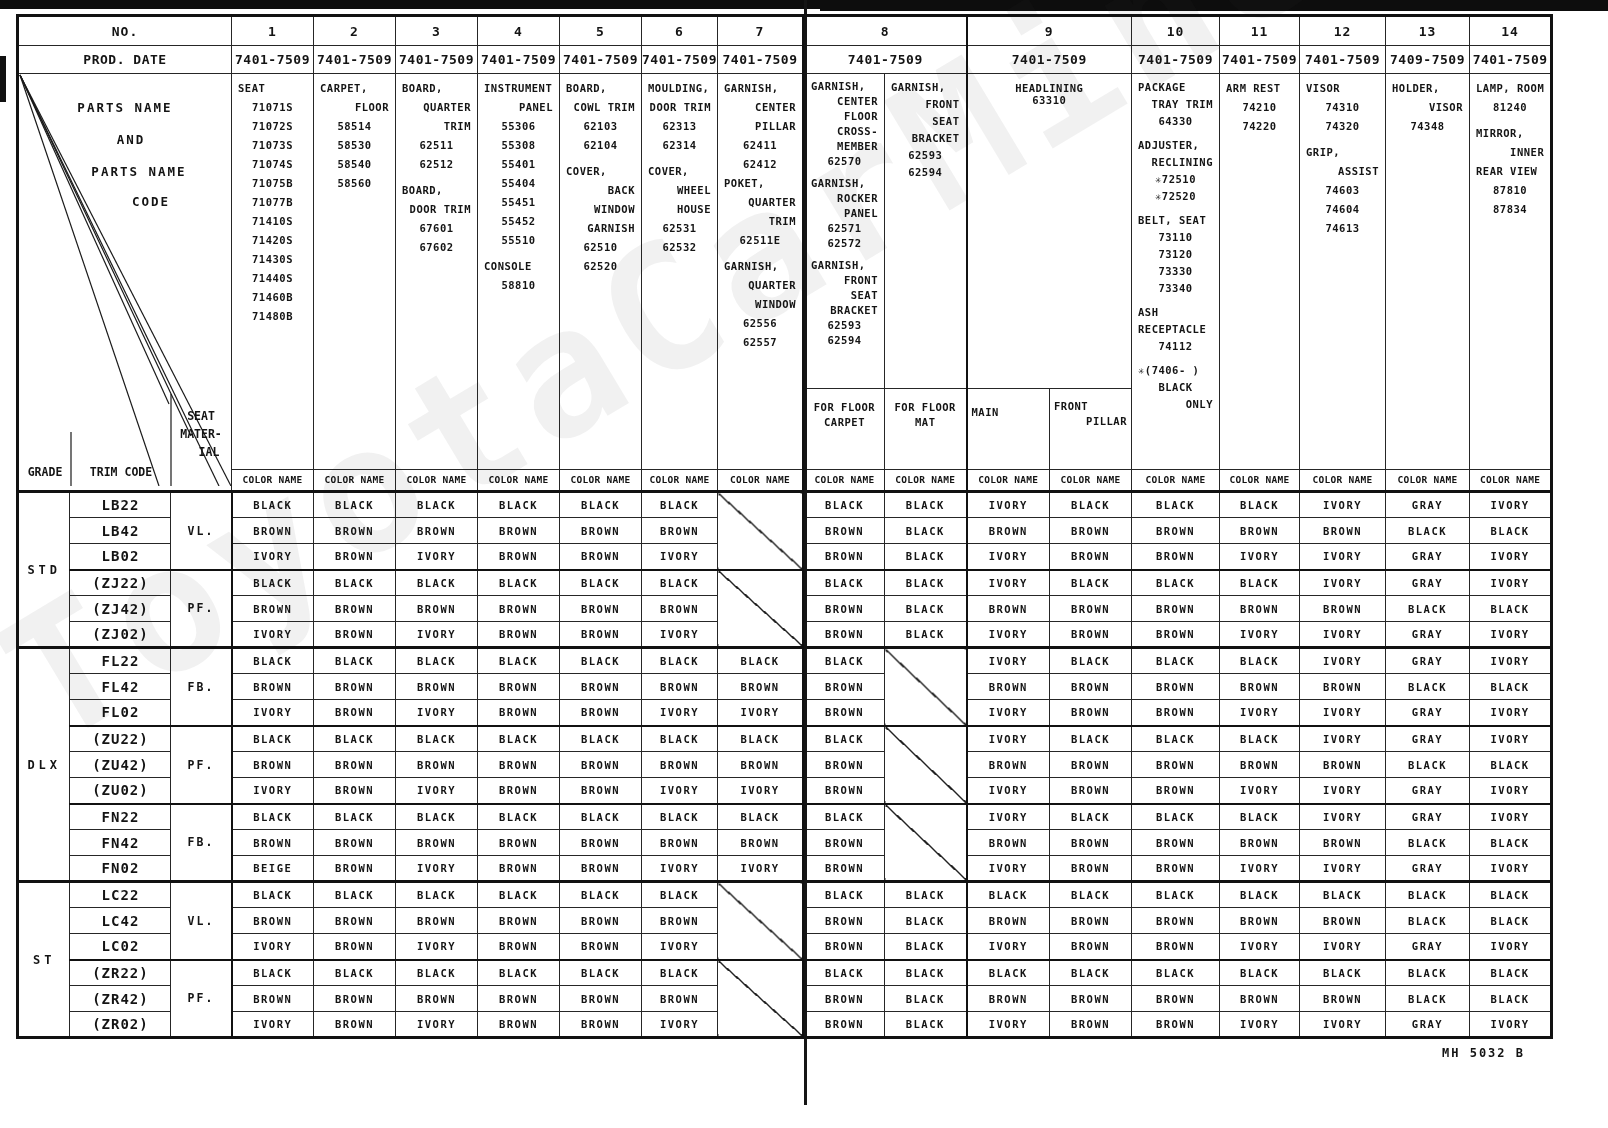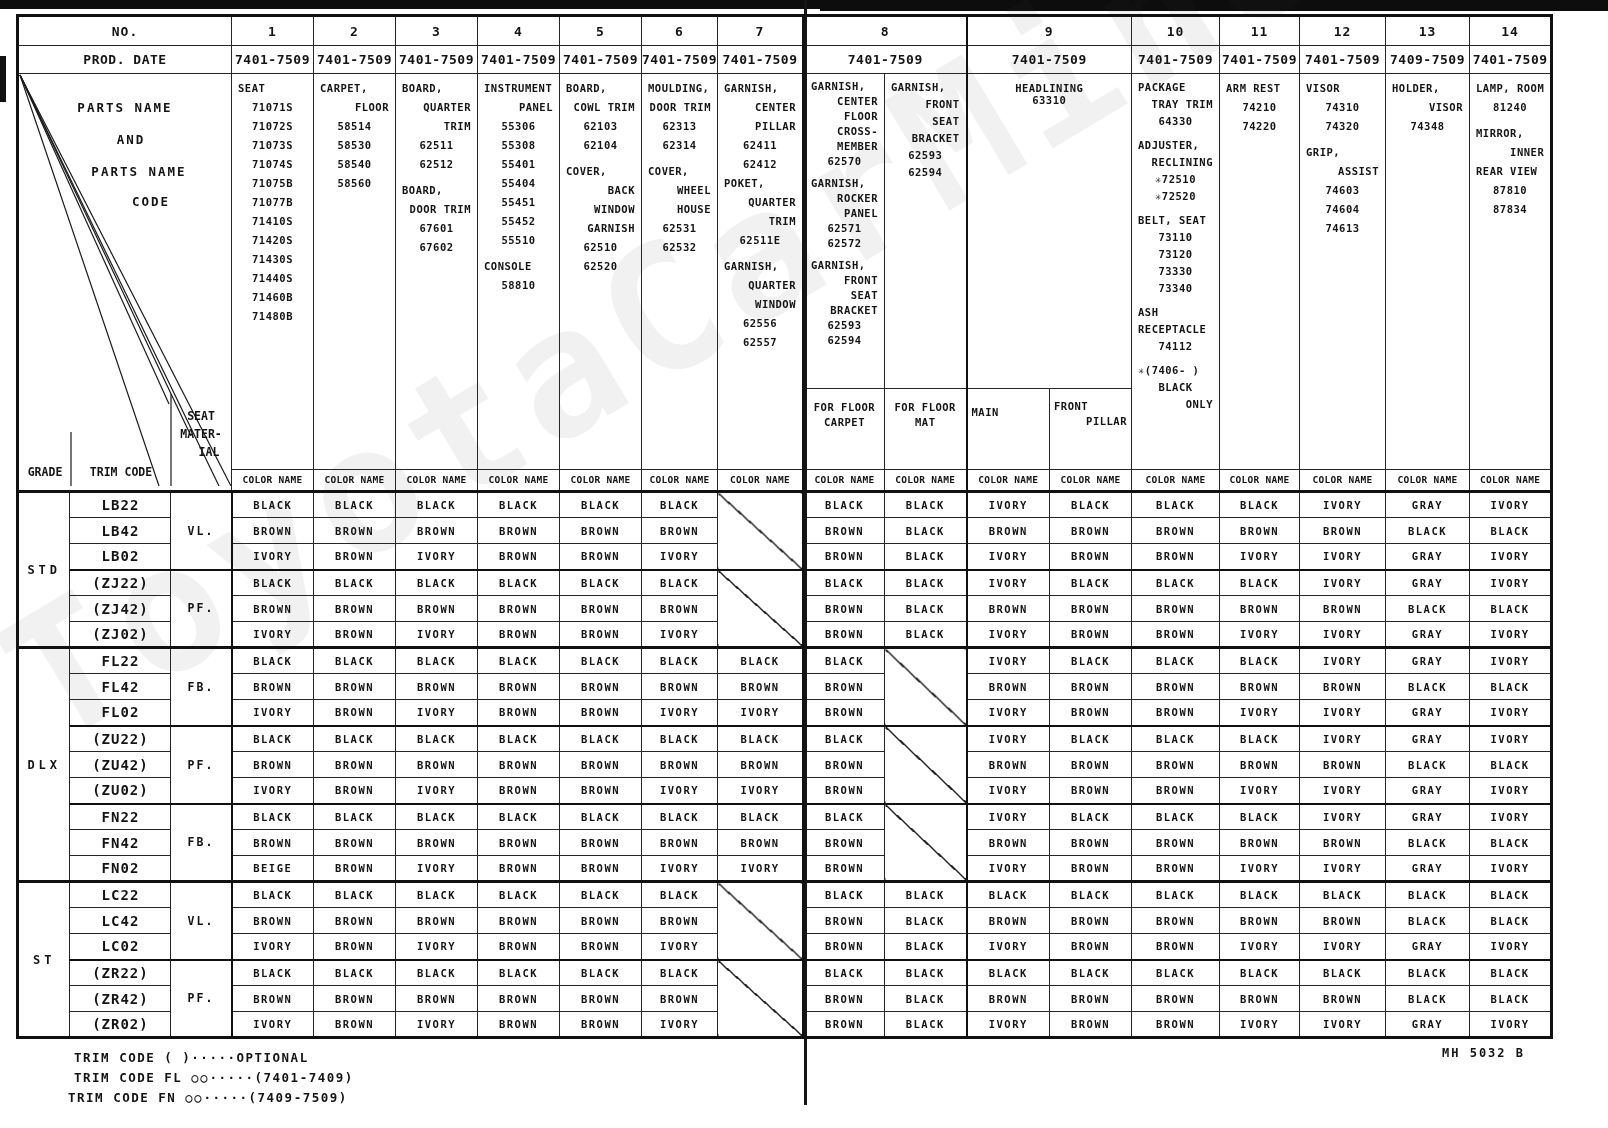--- a/index.html
+++ b/index.html
@@ -750,20 +750,15 @@
           <td class="cc rt">IVORY</td>
           <td class="cc rt">IVORY</td>
           <td class="cc rt">GRAY</td>
           <td class="cc rt">IVORY</td>
         </tr>
       </tbody>
   </table>
 
   <div class="fold-line"></div>
 
-  <div class="footer">
-    <div class="f1">TRIM CODE (      )·····OPTIONAL</div>
-    <div class="f2">TRIM CODE FL ○○·····(7401-7409)</div>
-    <div class="f3">TRIM CODE FN ○○·····(7409-7509)</div>
-  </div>
   <div class="doccode">MH 5032 B</div>
 
 </div>
 
 </body></html>

